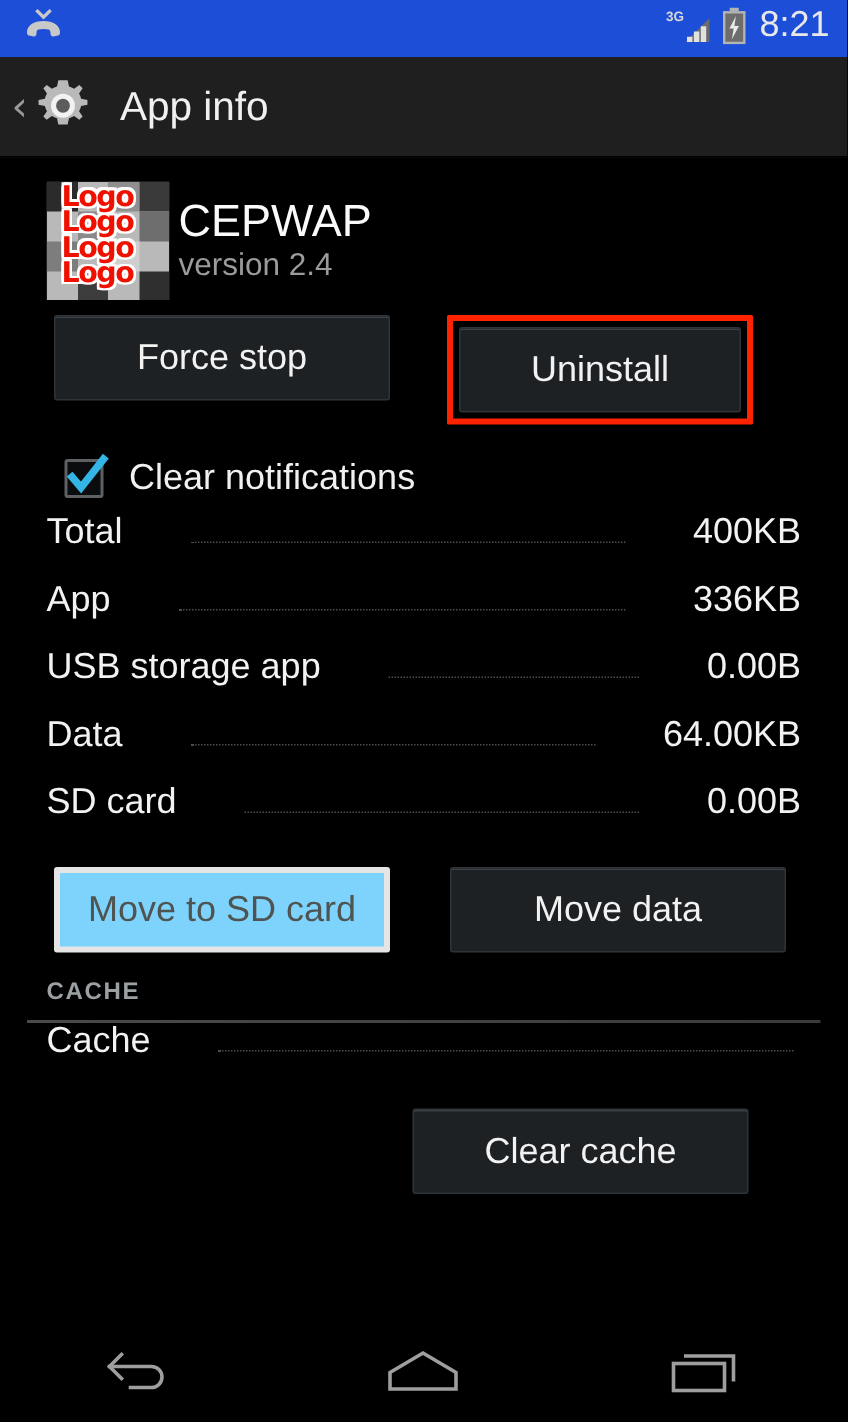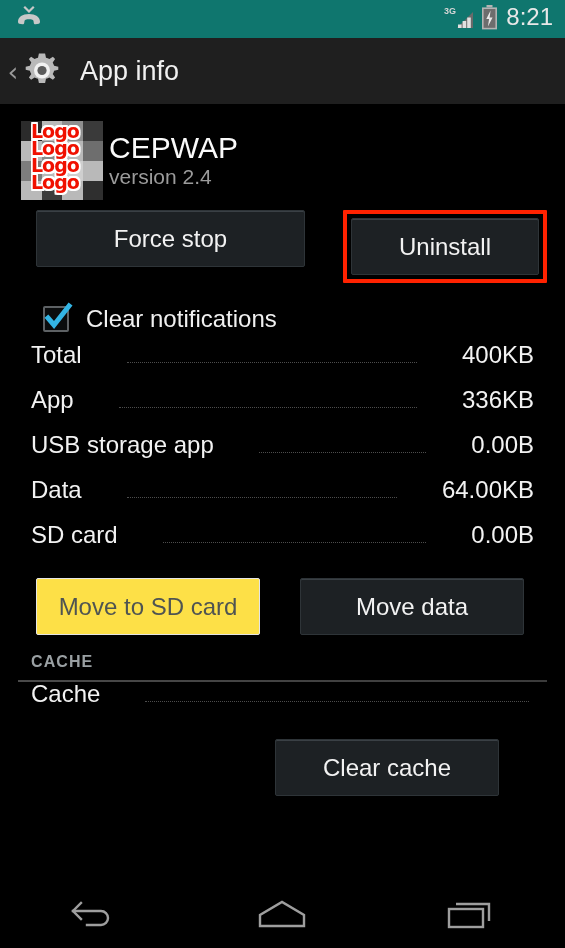--- a/index.html
+++ b/index.html
@@ -23,21 +23,21 @@
     height: 948px;
     background: #000;
   }
 
   
   .status-bar {
     position: absolute;
     left: 0; top: 0;
     width: 565px;
     height: 38px;
-    background: #0f766e;
+    background: #1d4ed8;
     display: flex;
     align-items: center;
     padding: 0 12px 4px 14px;
   }
   .status-left { display: flex; align-items: center; gap: 8px; }
   .status-right {
     margin-left: auto;
     display: flex;
     align-items: center;
     gap: 7px;
@@ -87,21 +87,21 @@
     left: 0; top: 106px;
     width: 565px;
     height: 774px;
     background: #000;
   }
 
   
   .app-header {
     display: flex;
     align-items: flex-start;
-    padding: 15px 0 0 21px;
+    padding: 15px 0 0 31px;
     height: 100px;
   }
   .app-icon {
     position: relative;
     width: 82px;
     height: 79px;
     flex: 0 0 82px;
     overflow: hidden;
   }
   .app-icon .checker { position: absolute; inset: 0; }
@@ -157,26 +157,26 @@
     border-radius: 2px;
     color: #f2f2f2;
     font-size: 24px;
     font-family: "Liberation Sans", sans-serif;
     display: flex;
     align-items: center;
     justify-content: center;
     box-shadow: inset 0 1px 0 #3a4045;
   }
   .btn.disabled {
-    background: #fde047;
-    border: 1px solid #e5e5e5;
+    background: #7dd3fc;
+    border: 4px solid #e5e5e5;
     color: #4f5452;
     box-shadow: none;
   }
-  .btn-force-stop { width: 269px; }
+  .btn-force-stop { width: 224px; }
   .btn-uninstall  { width: 188px; }
 
   .uninstall-wrap {
     position: relative;
     margin-left: 38px;
     padding: 4px;
     border: 4px solid #ff2200;
     border-radius: 1px;
   }
 

